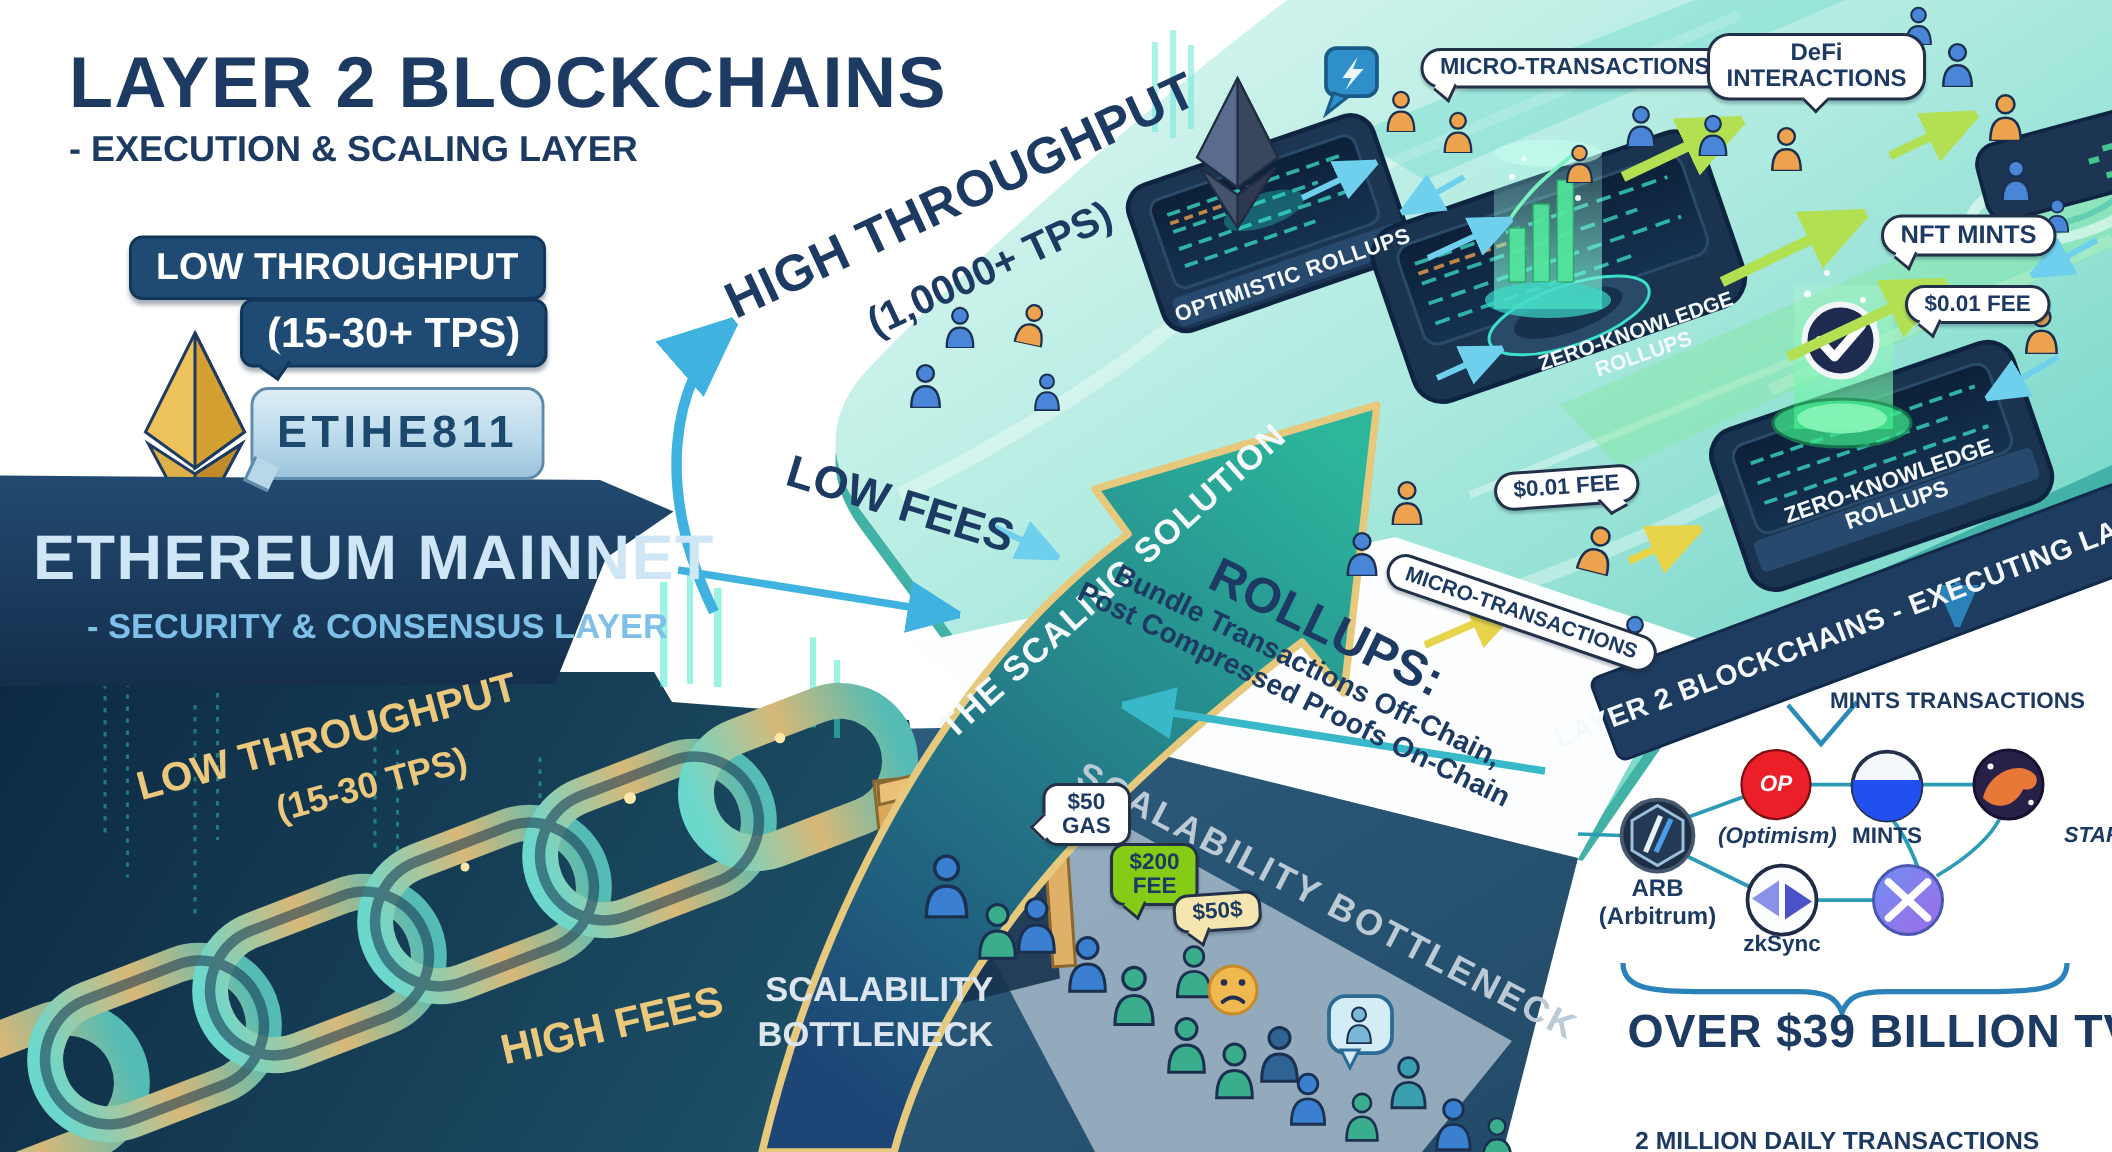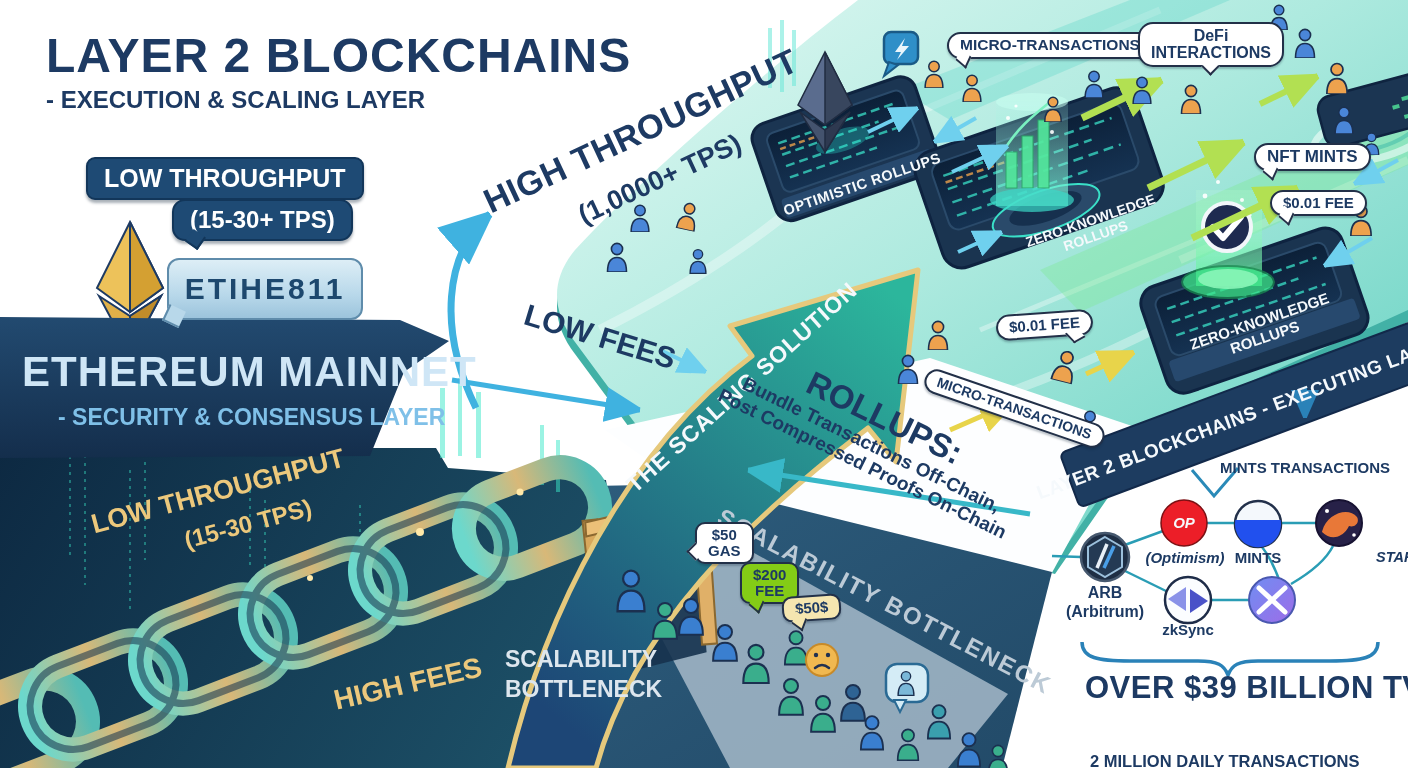--- a/index.html
+++ b/index.html
@@ -415,21 +415,21 @@
 
   <polygon points="0,317 400,320 449,341 404,372 370,456 0,458" fill="url(#bannerGrad)"></polygon>
 </svg>
 
 <div class="t" style="left:46px;top:28px;font-size:48px;letter-spacing:1px;">LAYER 2 BLOCKCHAINS</div>
 <div class="t" style="left:46px;top:86px;font-size:24px;">- EXECUTION &amp; SCALING LAYER</div>
 
 <div class="badge" style="left:86px;top:157px;font-size:25px;">
   <span>LOW THROUGHPUT</span>
 </div>
-<div class="badge" style="left:172px;top:199px;font-size:24px;border-radius:13px;">
+<div class="badge" style="left:160px;top:199px;font-size:28px;">
   <span>(15-30+ TPS)</span>
   <div class="tail"></div>
 </div>
 
 <div class="plate">
   <span>ETIHE811</span>
   <div class="tail"></div>
 </div>
 
 <div class="t" style="left:22px;top:348px;font-size:42px;color:#cfe6f6;letter-spacing:1px;">ETHEREUM MAINNET</div>
@@ -479,21 +479,21 @@
 <div class="bubble" style="left:920px;top:396px;font-size:14px;transform:rotate(19deg);border-radius:20px;">
   <span>MICRO-TRANSACTIONS</span>
 </div>
 
 <div class="t ctr" style="left:690px;top:398px;width:370px;transform:rotate(26deg);white-space:normal;line-height:1.12;">
   <div style="font-size:33px;">ROLLUPS:</div>
   <div style="font-size:19px;">Bundle Transactions Off-Chain,</div>
   <div style="font-size:19px;">Post Compressed Proofs On-Chain</div>
 </div>
 
-<div class="t" style="left:505px;top:645px;font-size:23px;color:#dde6ee;line-height:1.3;">
+<div class="t" style="left:505px;top:645px;font-size:23px;color:#dde6ee;line-height:1.3;text-align:right;">
   <span>SCALABILITY</span><br>
   <span>BOTTLENECK</span>
 </div>
 <div class="t ctr" style="left:700px;top:580px;width:340px;font-size:24px;color:#bccad6;transform:rotate(27.5deg);letter-spacing:2px;">SCALABILITY BOTTLENECK</div>
 
 <div class="bubble" style="left:695px;top:522px;font-size:15px;border-radius:10px;">
   <span>$50</span><br>
   <span>GAS</span>
   <div class="tail tail-l"></div>
 </div>

